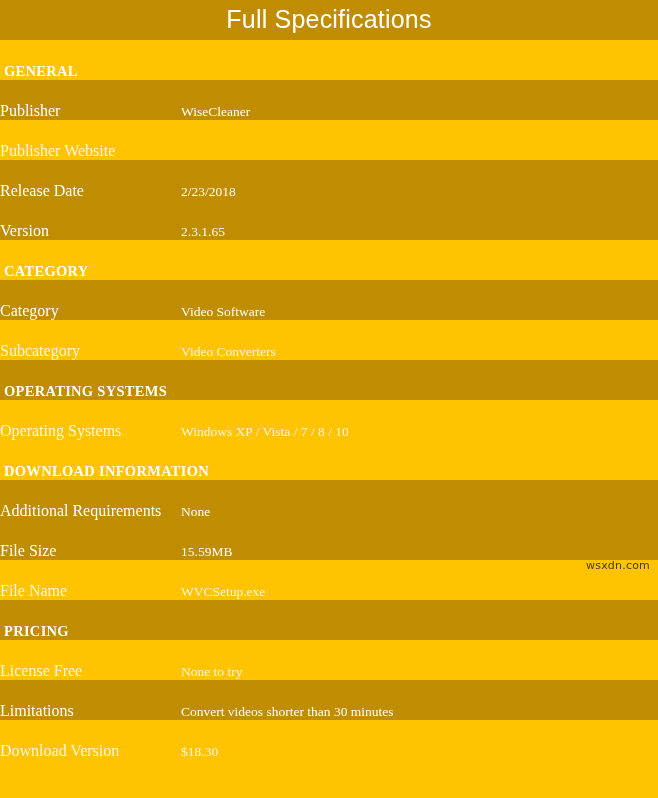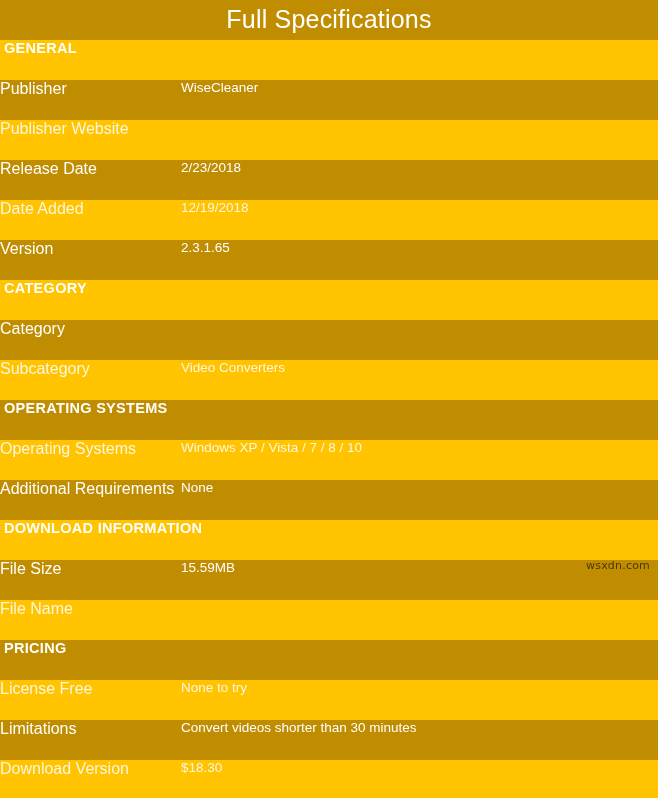--- a/index.html
+++ b/index.html
@@ -31,22 +31,23 @@
     font-size: 25px;
     font-weight: 400;
     letter-spacing: 0.2px;
     line-height: 1;
     padding-bottom: 2px;
   }
   
   .row {
     height: 40px;
     display: flex;
-    align-items: flex-start;
+    align-items: flex-end;
     box-sizing: border-box;
+    font-family: Liberation Serif, serif;
   }
   .row.dark  { background: #C08C00; }
   .row.light { background: #FFC300; }
 
   
   .row.section .section-label {
     padding-left: 4px;
     color: #FFFFFF;
     font-size: 14.5px;
     font-weight: bold;
@@ -103,58 +104,56 @@
         <span class="cell-label">Publisher</span>
         <span class="cell-value">WiseCleaner</span>
       </div>
       <div class="row data light">
         <span class="cell-label">Publisher Website</span>
       </div>
       <div class="row data dark">
         <span class="cell-label">Release Date</span>
         <span class="cell-value">2/23/2018</span>
       </div>
-      <div class="row data light">
-        <span class="cell-label">Date Added</span>
-        <span class="cell-value">12/19/2018</span>
-      </div>
       <div class="row data dark">
         <span class="cell-label">Version</span>
         <span class="cell-value">2.3.1.65</span>
       </div>
       <div class="row section light">
         <span class="section-label">CATEGORY</span>
       </div>
       <div class="row data dark">
         <span class="cell-label">Category</span>
+        <span class="cell-value">Video Software</span>
       </div>
       <div class="row data light">
         <span class="cell-label">Subcategory</span>
         <span class="cell-value">Video Converters</span>
       </div>
       <div class="row section dark">
         <span class="section-label">OPERATING SYSTEMS</span>
       </div>
       <div class="row data light">
         <span class="cell-label">Operating Systems</span>
         <span class="cell-value">Windows XP / Vista / 7 / 8 / 10</span>
       </div>
+      <div class="row section light">
+        <span class="section-label">DOWNLOAD INFORMATION</span>
+      </div>
       <div class="row data dark">
         <span class="cell-label">Additional Requirements</span>
         <span class="cell-value">None</span>
-      </div>
-      <div class="row section light">
-        <span class="section-label">DOWNLOAD INFORMATION</span>
       </div>
       <div class="row data dark">
         <span class="cell-label">File Size</span>
         <span class="cell-value">15.59MB</span>
       </div>
       <div class="row data light">
         <span class="cell-label">File Name</span>
+        <span class="cell-value">WVCSetup.exe</span>
       </div>
       <div class="row section dark">
         <span class="section-label">PRICING</span>
       </div>
       <div class="row data light">
         <span class="cell-label">License Free</span>
         <span class="cell-value">None to try</span>
       </div>
       <div class="row data dark">
         <span class="cell-label">Limitations</span>

